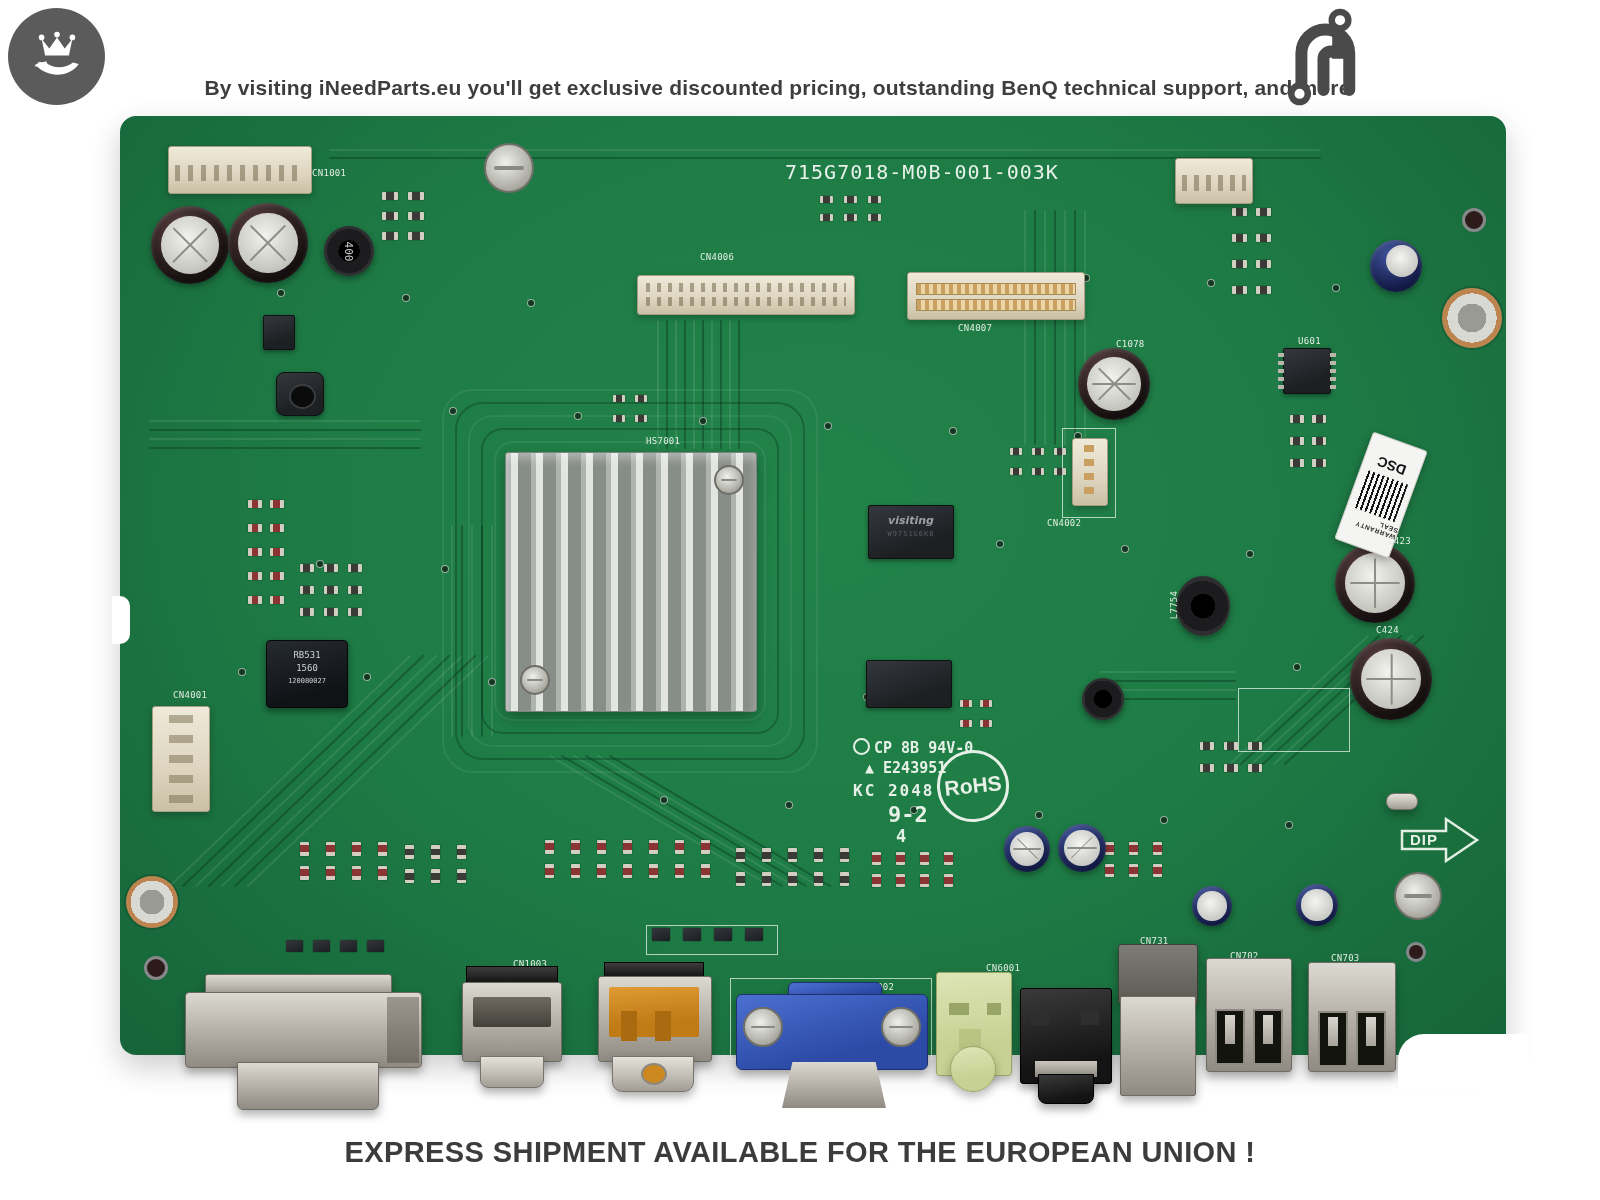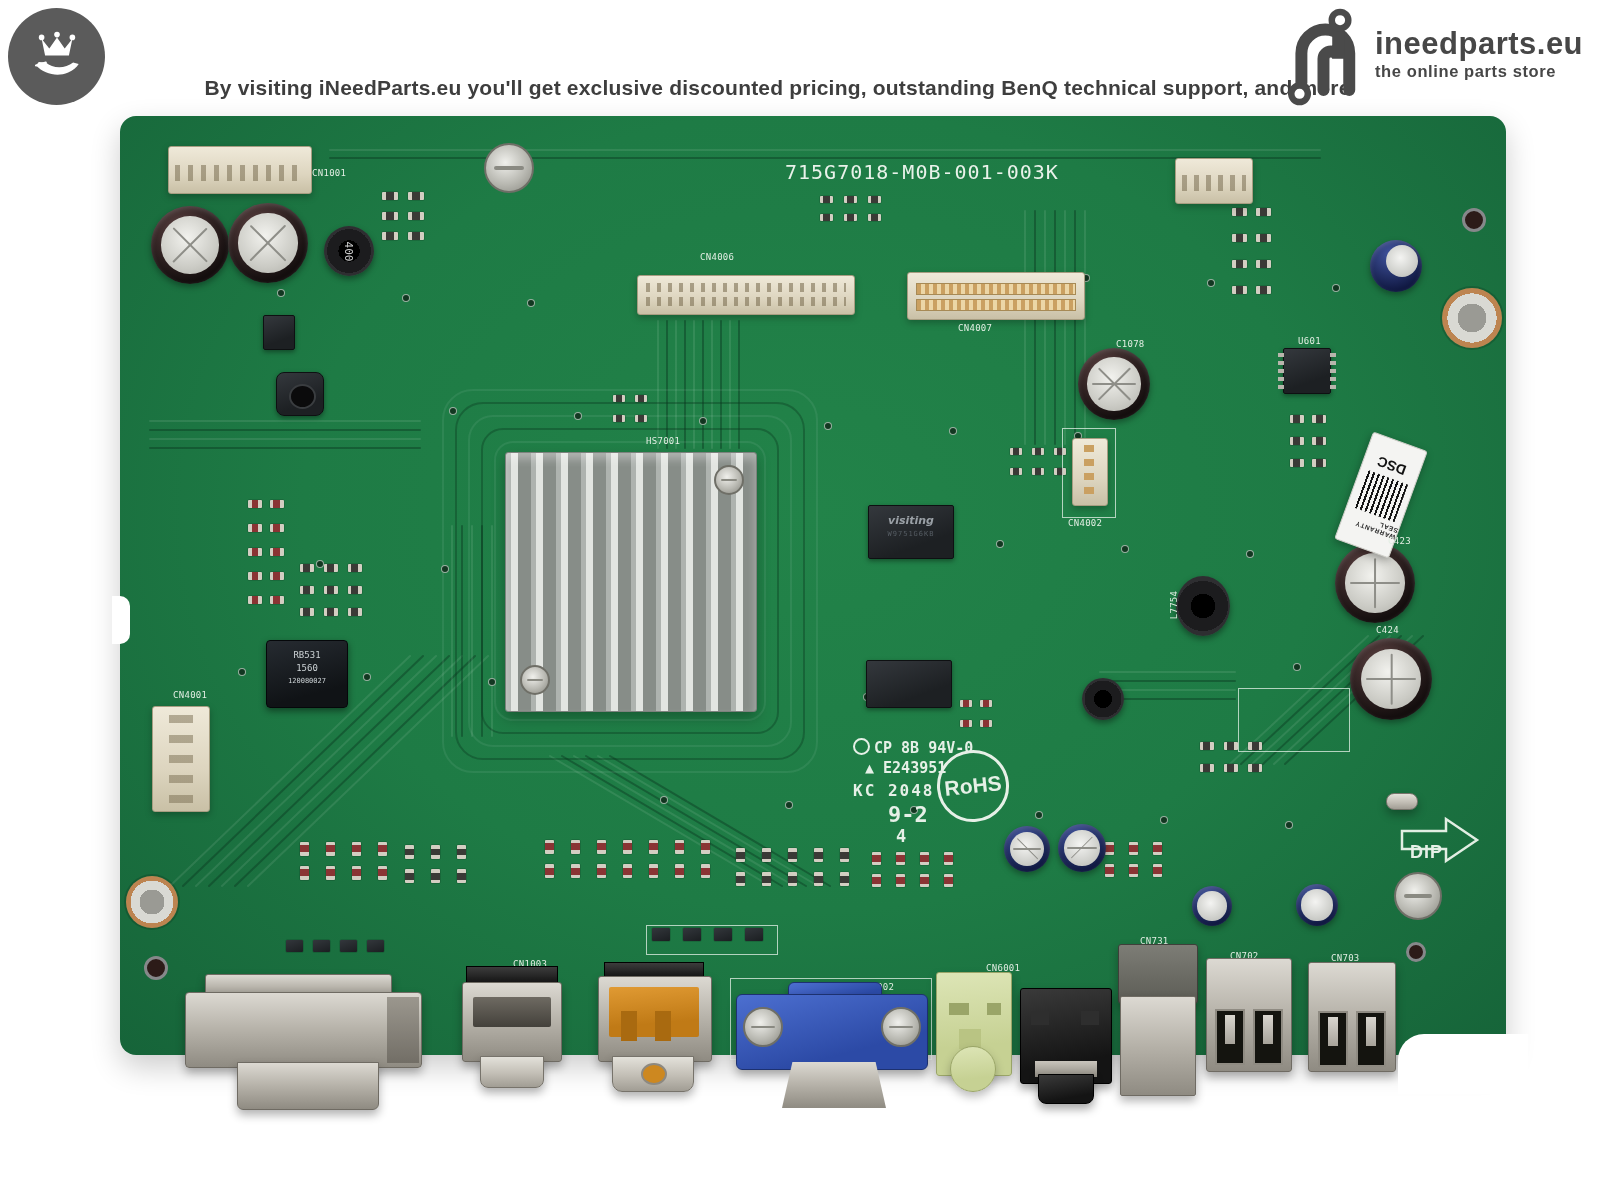--- a/index.html
+++ b/index.html
@@ -83,21 +83,21 @@
 
   .sticker{position:absolute;width:56px;height:112px;background:#f4f4f2;border:1px solid #cfcfc9;
         border-radius:3px;transform:rotate(20deg);box-shadow:0 3px 8px rgba(0,0,0,.3);
         display:flex;flex-direction:column;align-items:center;justify-content:center;gap:4px;}
   .sticker .inner{transform:rotate(180deg);display:flex;flex-direction:column;align-items:center;gap:4px;}
   .sticker .seal{font-size:6.5px;font-weight:bold;color:#2b2b2b;letter-spacing:.6px;}
   .sticker .bars{width:44px;height:40px;background:repeating-linear-gradient(90deg,#151515 0 2px,#f4f4f2 2px 5px);}
   .sticker .code{font-size:14px;font-weight:bold;color:#111;}
 
   .dip{position:absolute;width:80px;height:48px;}
-  .dip span{position:absolute;left:10px;top:15px;color:#e6f0e7;font-weight:bold;font-size:18px;letter-spacing:1px;margin-top:11px;}
+  .dip span{position:absolute;left:10px;top:15px;color:#e6f0e7;font-weight:bold;font-size:15px;letter-spacing:1px;}
 
   .slotblack{position:absolute;background:linear-gradient(180deg,#3c3c3c,#101010);border:1px solid #000;}
   .usb-slot{position:absolute;background:#14140f;border:2px solid #8f8b82;}
   .usb-slot i{position:absolute;left:30%;top:8%;width:40%;height:56%;background:linear-gradient(180deg,#d9d6cf,#a7a39a);}
   .vga-blue{background:linear-gradient(165deg,#4c6fd0,#2c4aa6 70%);border:1px solid #1d3170;
             border-radius:6px;box-shadow:0 5px 10px rgba(0,0,0,.30);}
   .lime{background:linear-gradient(175deg,#dde5b6,#c6d193 70%);border:1px solid #9aa568;
         box-shadow:0 5px 10px rgba(0,0,0,.25);}
   .blackjack{background:linear-gradient(170deg,#3a3a3a,#141414 75%);border:1px solid #000;
         box-shadow:0 5px 10px rgba(0,0,0,.35);}
@@ -125,24 +125,20 @@
 
   <div class="brand">
     <svg class="brand-mark" width="92" height="98" viewBox="0 0 100 104">
       <g fill="none" stroke="#4a4a4a" stroke-width="13" stroke-linecap="round">
         <path d="M20,80 L20,48 A26,26 0 0 1 72,48 L72,88"></path>
         <path d="M44,88 L44,54 A8,8 0 0 1 60,54 L60,22"></path>
       </g>
       <circle cx="18" cy="92" r="9" fill="#fff" stroke="#4a4a4a" stroke-width="7"></circle>
       <circle cx="62" cy="12" r="9" fill="#fff" stroke="#4a4a4a" stroke-width="7"></circle>
     </svg>
-    <div class="brand-text">
-      <div class="brand-name">ineedparts.eu</div>
-      <div class="brand-slogan">the online parts store</div>
-    </div>
   </div>
 
   <div class="board" id="board">
 
     <svg class="layer" id="traces" width="1386" height="939" viewBox="0 0 1386 939">
         <line x1="50" y1="770" x2="290" y2="540" stroke="rgba(235,245,238,.10)" stroke-width="2" stroke-linecap="round"></line>
         <line x1="63" y1="770" x2="303" y2="540" stroke="rgba(10,58,33,.45)" stroke-width="2" stroke-linecap="round"></line>
         <line x1="76" y1="770" x2="316" y2="540" stroke="rgba(235,245,238,.10)" stroke-width="2" stroke-linecap="round"></line>
         <line x1="89" y1="770" x2="329" y2="540" stroke="rgba(10,58,33,.45)" stroke-width="2" stroke-linecap="round"></line>
         <line x1="102" y1="770" x2="342" y2="540" stroke="rgba(235,245,238,.10)" stroke-width="2" stroke-linecap="round"></line>
@@ -517,21 +513,21 @@
       </div>
 
     <div class="silkbox" style="left:610px;top:862px;width:200px;height:80px;"></div>
     <div class="silkbox" style="left:1118px;top:572px;width:110px;height:62px;"></div>
     <div class="silkbox" style="left:526px;top:809px;width:130px;height:28px;"></div>
 
     <div class="layer" id="silk-layer">
         <span class="silk" style="left: 192px; top: 52px;">CN1001</span>
         <span class="silk" style="left: 580px; top: 136px;">CN4006</span>
         <span class="silk" style="left: 838px; top: 207px;">CN4007</span>
-        <span class="silk" style="left: 948px; top: 402px;">CN4002</span>
+        <span class="silk" style="left: 927px; top: 402px;">CN4002</span>
         <span class="silk" style="left: 53px; top: 574px;">CN4001</span>
         <span class="silk" style="left: 526px; top: 320px;">HS7001</span>
         <span class="silk" style="left: 1178px; top: 220px;">U601</span>
         <span class="silk" style="left: 996px; top: 223px;">C1078</span>
         <span class="silk" style="left: 1268px; top: 420px;">C423</span>
         <span class="silk" style="left: 1256px; top: 509px;">C424</span>
         <span class="silk" style="left: 1040px; top: 484px; transform: rotate(-90deg);">L7754</span>
         <span class="silk" style="left: 393px; top: 843px;">CN1003</span>
         <span class="silk" style="left: 740px; top: 866px;">CN1002</span>
         <span class="silk" style="left: 866px; top: 847px;">CN6001</span>
@@ -600,13 +596,14 @@
         </div>
       <div class="usb-slot" style="left:47px;top:48px;width:26px;height:52px;">
           <i></i>
         </div>
     </div>
 
     <div class="comp" style="left:1278px;top:918px;width:130px;height:60px;background:#fff;border-top-left-radius:26px;"></div>
     <div class="comp" style="left:-8px;top:480px;width:18px;height:48px;background:#fff;border-radius:0 10px 10px 0;"></div>
   </div>
 
+  <div class="footer-banner">EXPRESS SHIPMENT AVAILABLE FOR THE EUROPEAN UNION !</div>
 </div>
 
 </body></html>

